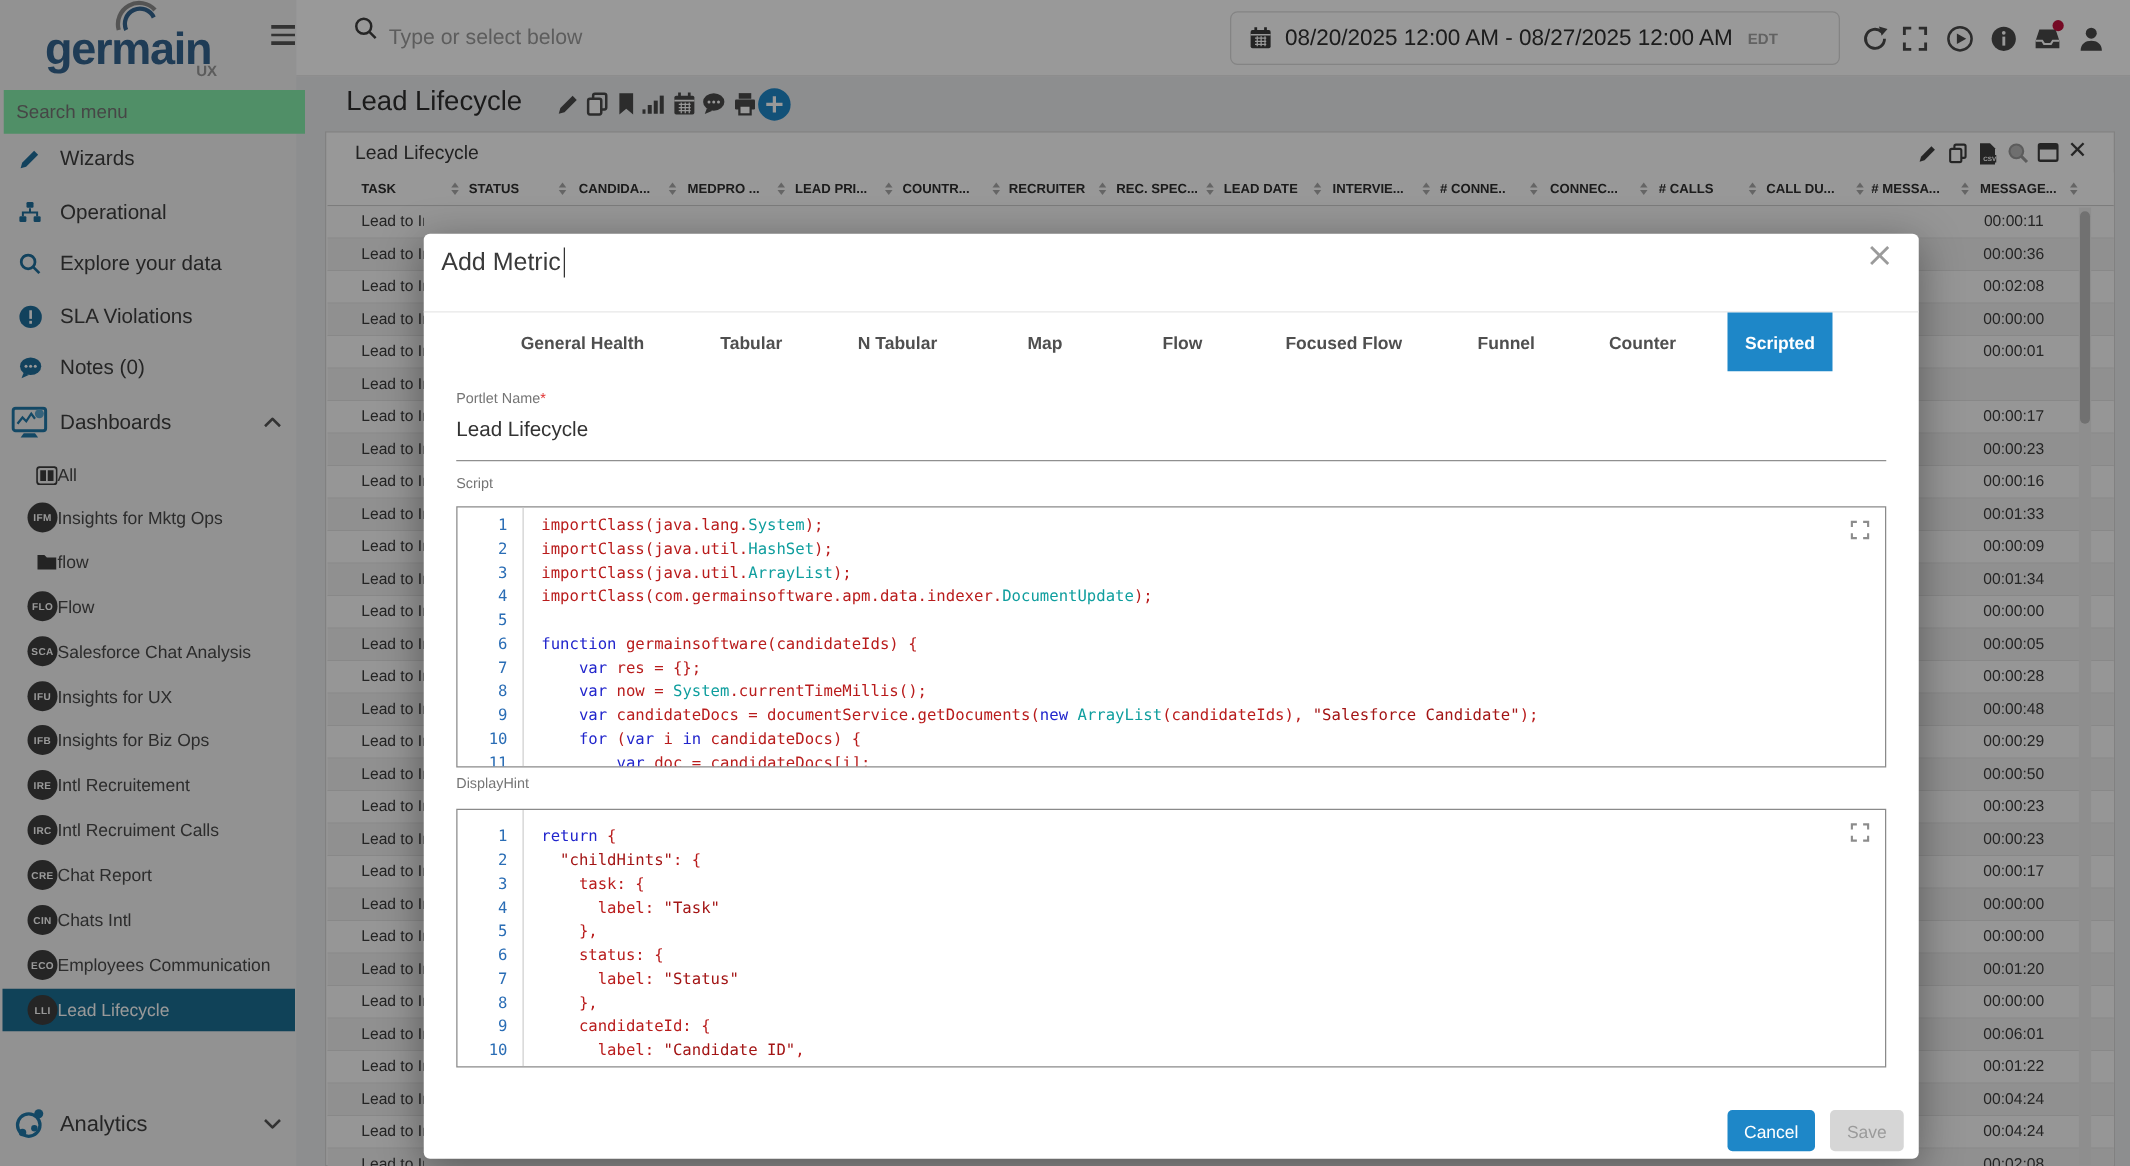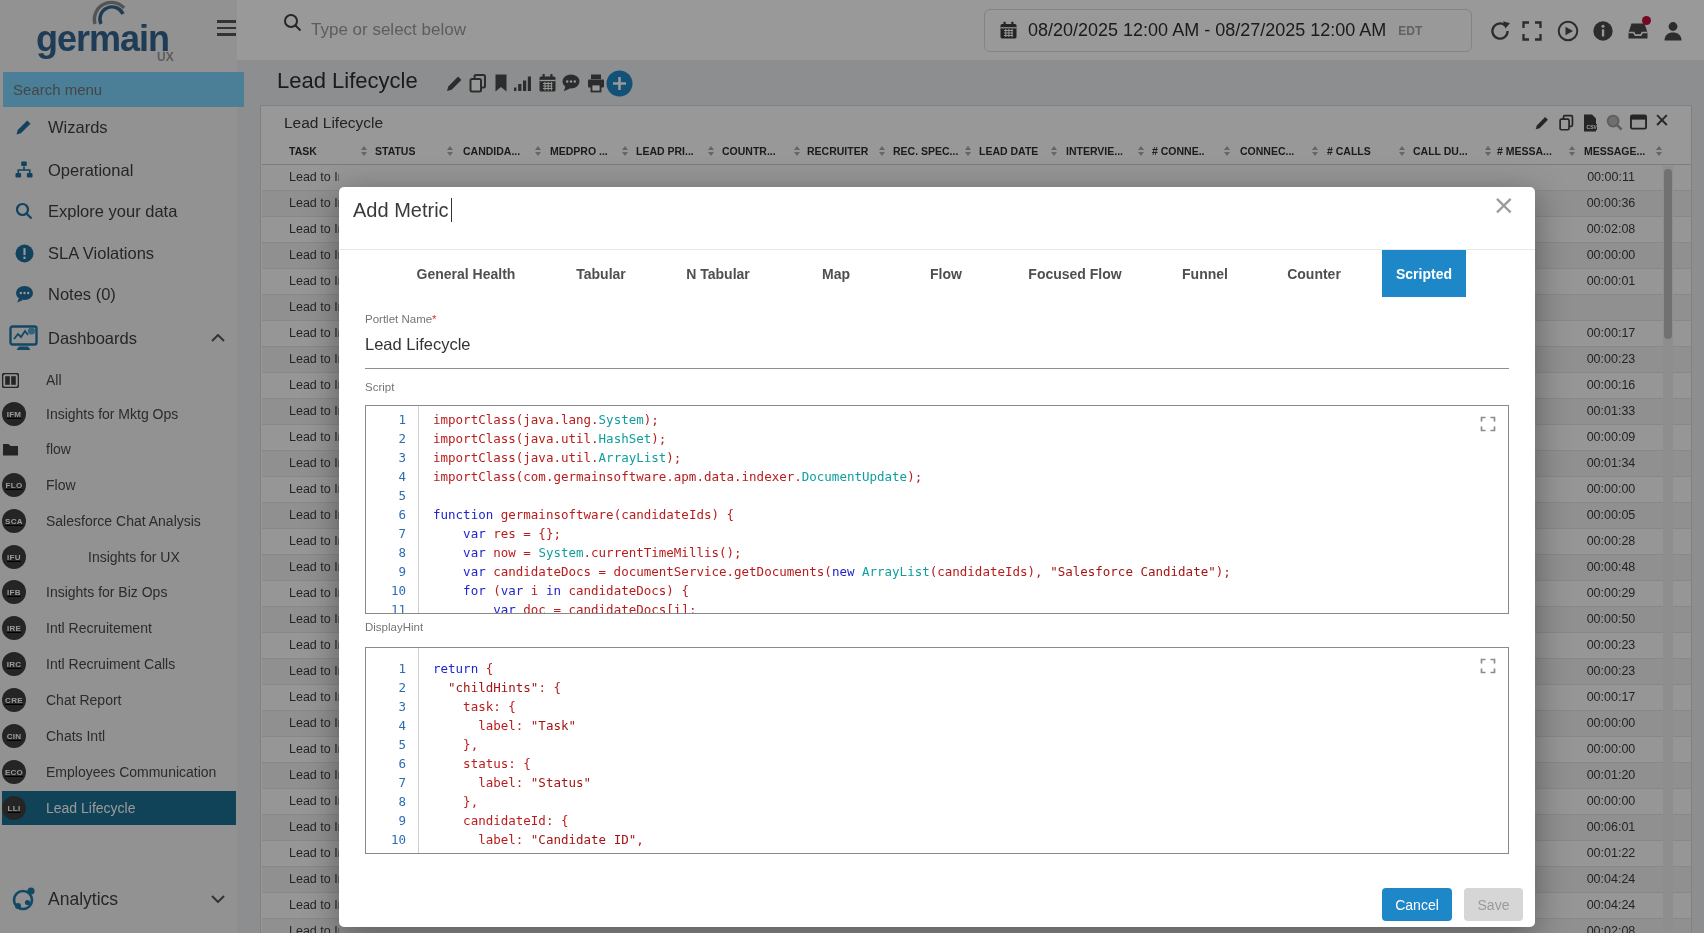--- a/index.html
+++ b/index.html
@@ -5,27 +5,27 @@
   html,body{margin:0;padding:0;background:#555;}
   #app{position:relative;width:1704px;height:933px;overflow:hidden;background:#ebedef;
        font-family:"Liberation Sans",sans-serif;-webkit-font-smoothing:antialiased;}
   .abs{position:absolute;}
   svg{display:block;}
 
   
   #sidebar{position:absolute;left:0;top:0;width:237px;height:933px;background:#f3f3f3;z-index:2;}
   .logo-text{position:absolute;left:36px;top:18px;font-size:36px;font-weight:bold;color:#35658f;letter-spacing:-1px;}
   .logo-sub{position:absolute;left:157px;top:50px;font-size:12px;font-weight:bold;color:#9a9a9a;}
-  #menu-search{position:absolute;left:3px;top:72px;width:231px;height:35px;background:#7dd3fc;border:none;
+  #menu-search{position:absolute;left:3px;top:72px;width:231px;height:35px;background:#86efac;border:none;
       font-size:15px;color:#6f6f6f;padding:0 0 0 10px;outline:none;font-family:inherit;}
   .mitem{position:absolute;left:0;width:237px;height:36px;display:flex;align-items:center;cursor:pointer;}
   .mitem .mic{width:48px;display:flex;justify-content:center;}
   .mitem .mlabel{font-size:16.5px;color:#3f3f3f;}
   .ditem{position:absolute;left:2px;width:234px;height:34px;display:flex;align-items:center;cursor:pointer;}
-  .ditem .dic{width:44px;display:flex;justify-content:flex-start;text-decoration:underline;}
+  .ditem .dic{width:44px;display:flex;justify-content:flex-end;}
   .ditem .dlabel{font-size:14px;color:#4a4a4a;}
   .ditem.selected{background:#1b6e93;}
   .ditem.selected .dlabel{color:#ffffff;}
   .badge{width:24px;height:24px;border-radius:50%;background:#3e3e3e;color:#fff;font-size:8px;font-weight:bold;
       display:flex;align-items:center;justify-content:center;letter-spacing:.3px;}
   .section .mlabel{font-size:17.5px;}
   .chev{position:absolute;right:12px;}
 
   
   #topbar{position:absolute;left:237px;top:0;width:1467px;height:60px;background:#ffffff;z-index:2;border-bottom:1px solid #ececec;}
@@ -204,21 +204,21 @@
             <span class="badge">FLO</span>
           </span>
           <span class="dlabel">Flow</span>
         </div>
         <div class="ditem" style="top: 504px;">
           <span class="dic">
             <span class="badge">SCA</span>
           </span>
           <span class="dlabel">Salesforce Chat Analysis</span>
         </div>
-        <div class="ditem" style="top: 540px; gap: 42px;">
+        <div class="ditem" style="top: 540px;">
           <span class="dic">
             <span class="badge">IFU</span>
           </span>
           <span class="dlabel">Insights for UX</span>
         </div>
         <div class="ditem" style="top: 575px;">
           <span class="dic">
             <span class="badge">IFB</span>
           </span>
           <span class="dlabel">Insights for Biz Ops</span>

